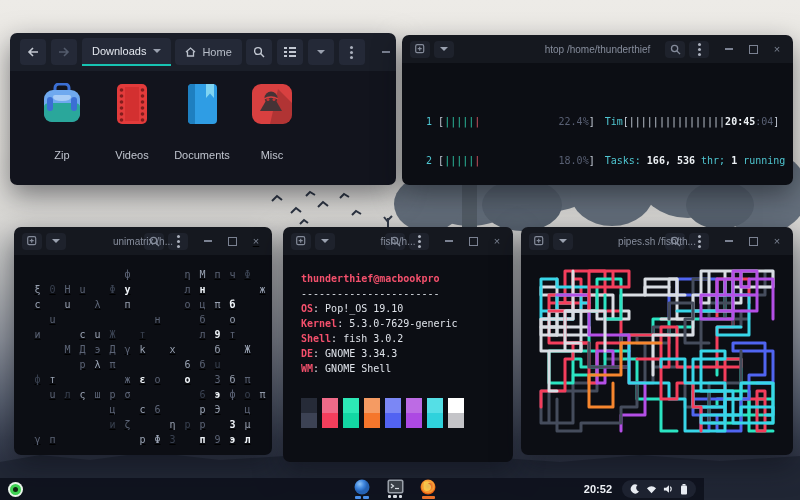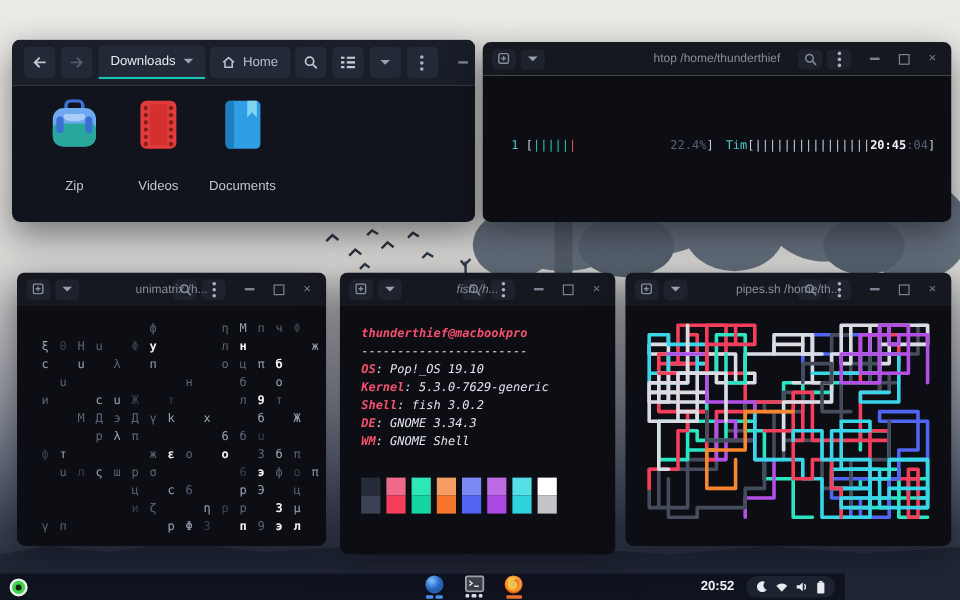--- a/index.html
+++ b/index.html
@@ -198,20 +198,34 @@
         <div class="ficon">
           <svg width="44" height="42" viewBox="0 0 44 42">
             <rect x="8" y="1" width="29" height="40" rx="4" fill="#2f9de4"></rect>
             <path d="M8 5 Q8 1 12 1 H15 V41 H12 Q8 41 8 37 Z" fill="#1e7fc0"></path>
             <path d="M26 1 H34 V15 L30 10.5 L26 15 Z" fill="#7fd4f2"></path>
           </svg>
         </div>
         <div class="flabel">Documents</div>
       </div>
 
+      <div class="fitem">
+        <div class="ficon">
+          <svg width="44" height="42" viewBox="0 0 44 42">
+            <rect x="2" y="1" width="40" height="40" rx="9" fill="#d84040"></rect>
+            <path d="M28 6 L42 20 V32 Q42 41 33 41 H20 Z" fill="#000000" opacity="0.18"></path>
+            <circle cx="21" cy="15" r="6.5" fill="#463336"></circle>
+            <path d="M21 9 L10 28 H32 Z" fill="#463336"></path>
+            <path d="M14 16 Q21 12 28 16" stroke="#d84040" stroke-width="1.4" fill="none"></path>
+            <circle cx="18" cy="16.5" r="1.5" fill="#c23434"></circle>
+            <circle cx="24" cy="16.5" r="1.5" fill="#c23434"></circle>
+          </svg>
+        </div>
+        <div class="flabel">Misc</div>
+      </div>
 
     </div>
   </div>
 
   <div class="win" id="win-htop" style="left:402px;top:35px;width:391px;height:150px;">
     <div class="thead">
       <div class="tbtn">
         <svg width="11" height="10" viewBox="0 0 11 10">
             <rect x="0.7" y="0.7" width="8" height="8" rx="1.5" stroke="#848b9a" fill="none" stroke-width="1.2"></rect>
             <path d="M4.7 2.7 V6.7 M2.7 4.7 H6.7" stroke="#848b9a" stroke-width="1.2"></path>
@@ -241,35 +255,37 @@
         <div class="wcb max">
             <i></i>
           </div>
         <div class="wcb">×</div>
       </div>
     </div>
     <div class="tbody mono">
       <div id="htop-grid">
         <div class="hcol">
           <div class="hline"><span class="c-cyan">  1 </span><span class="c-plain">[</span><span class="c-teal">|||||</span><span class="c-red">|</span><span class="c-plain">             </span><span class="c-gray">22.4%</span><span class="c-plain">]</span></div>
+          <div class="hline"><span class="c-cyan">  2 </span><span class="c-plain">[</span><span class="c-teal">|||||</span><span class="c-red">|</span><span class="c-plain">             </span><span class="c-gray">18.0%</span><span class="c-plain">]</span></div>
           
           
           
         </div>
         <div class="hcol">
           <div class="hline"><span class="c-cyan">Tim</span><span class="c-plain">[</span><span class="c-plain">||||||||||||||||</span><span class="c-bold">20:45</span><span class="c-gray">:04</span><span class="c-plain">]</span></div>
+          <div class="hline"><span class="c-cyan">Tasks: </span><span class="c-bold">166, </span><span class="c-bold">536</span><span class="c-cyan"> thr; </span><span class="c-bold">1</span><span class="c-cyan"> running</span></div>
           
           
           
         </div>
       </div>
     </div>
   </div>
 
-  <div class="win" id="win-matrix" style="left:14px;top:227px;width:258px;height:228px;">
+  <div class="win" id="win-matrix" style="left:14px;top:227px;width:258px;height:228px;text-decoration:underline;">
     <div class="thead">
       <div class="tbtn">
         <svg width="11" height="10" viewBox="0 0 11 10">
             <rect x="0.7" y="0.7" width="8" height="8" rx="1.5" stroke="#848b9a" fill="none" stroke-width="1.2"></rect>
             <path d="M4.7 2.7 V6.7 M2.7 4.7 H6.7" stroke="#848b9a" stroke-width="1.2"></path>
           </svg>
       </div>
       <div class="tbtn">
           <span class="caret"></span>
         </div>
@@ -488,21 +504,21 @@
           <span></span>
           <span class="m0">п</span>
           <span class="m2">9</span>
           <span class="m0">э</span>
           <span class="m0">л</span>
           <span></span>
         </div>
     </div>
   </div>
 
-  <div class="win" id="win-fish" style="left:283px;top:227px;width:230px;height:235px;font-style:italic;">
+  <div class="win" id="win-fish" style="left:283px;top:227px;width:230px;height:235px;">
     <div class="thead">
       <div class="tbtn">
         <svg width="11" height="10" viewBox="0 0 11 10">
             <rect x="0.7" y="0.7" width="8" height="8" rx="1.5" stroke="#848b9a" fill="none" stroke-width="1.2"></rect>
             <path d="M4.7 2.7 V6.7 M2.7 4.7 H6.7" stroke="#848b9a" stroke-width="1.2"></path>
           </svg>
       </div>
       <div class="tbtn">
           <span class="caret"></span>
         </div>
@@ -581,21 +597,21 @@
     <div class="thead">
       <div class="tbtn">
         <svg width="11" height="10" viewBox="0 0 11 10">
             <rect x="0.7" y="0.7" width="8" height="8" rx="1.5" stroke="#848b9a" fill="none" stroke-width="1.2"></rect>
             <path d="M4.7 2.7 V6.7 M2.7 4.7 H6.7" stroke="#848b9a" stroke-width="1.2"></path>
           </svg>
       </div>
       <div class="tbtn">
           <span class="caret"></span>
         </div>
-      <div class="ttitle">pipes.sh /home/th...</div>
+      <div class="ttitle">pipes.sh /fish/th...</div>
       <div class="wc">
         <div class="tbtn">
             <svg width="11" height="11" viewBox="0 0 12 12">
               <circle cx="5" cy="5" r="3.4" stroke="#848b9a" stroke-width="1.4" fill="none"></circle>
               <path d="M7.6 7.6 L11 11" stroke="#848b9a" stroke-width="1.4"></path>
             </svg>
           </div>
         <div class="tbtn">
             <span class="kebab">
               <i></i>

